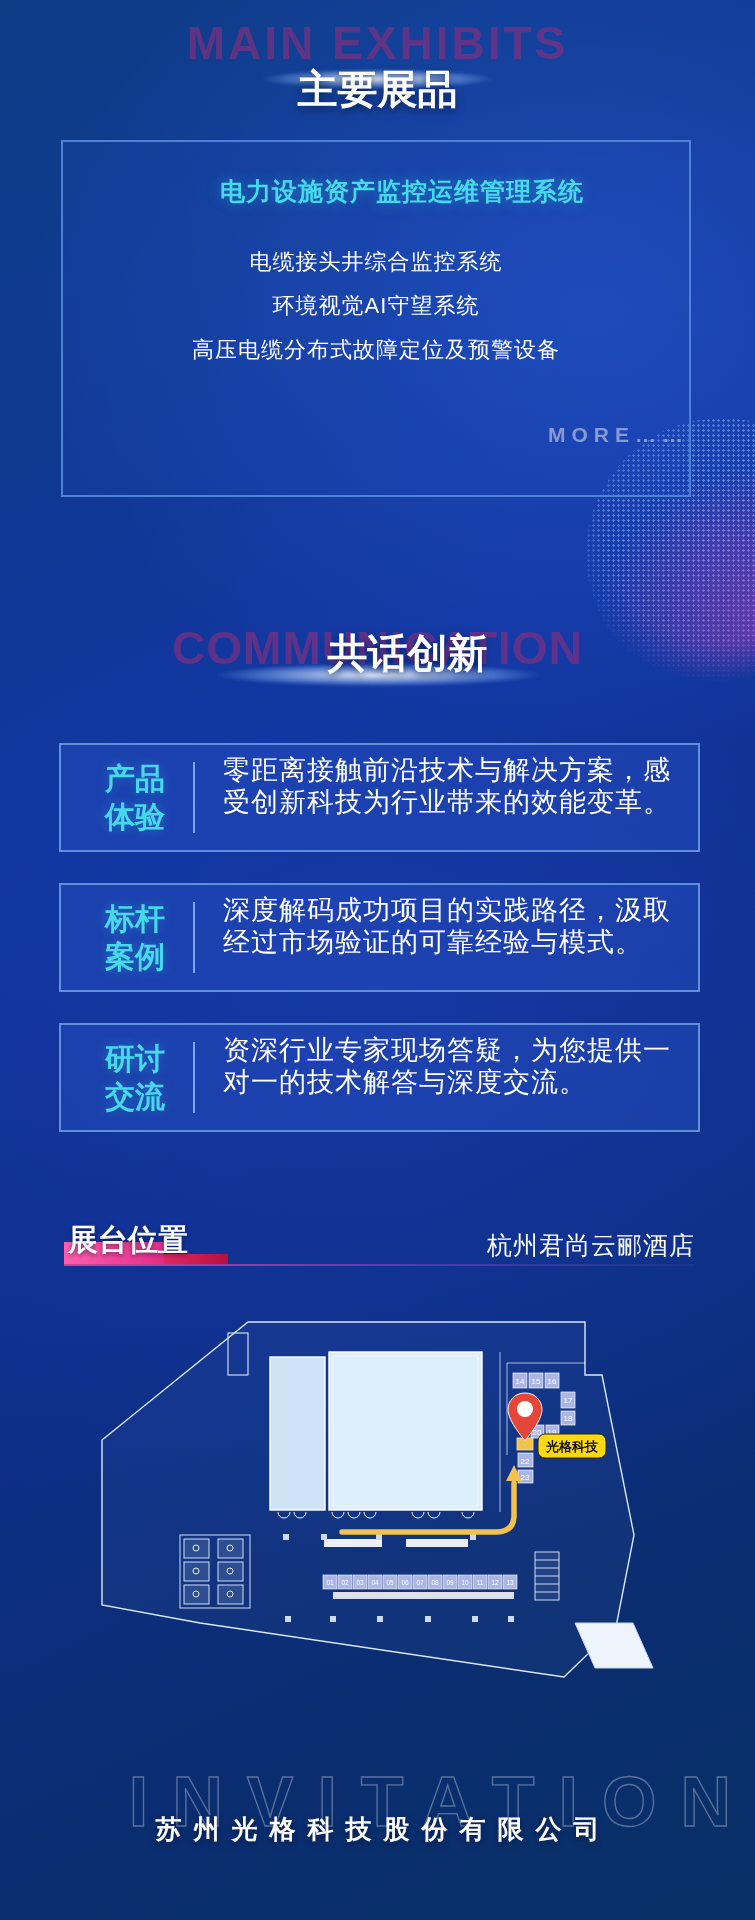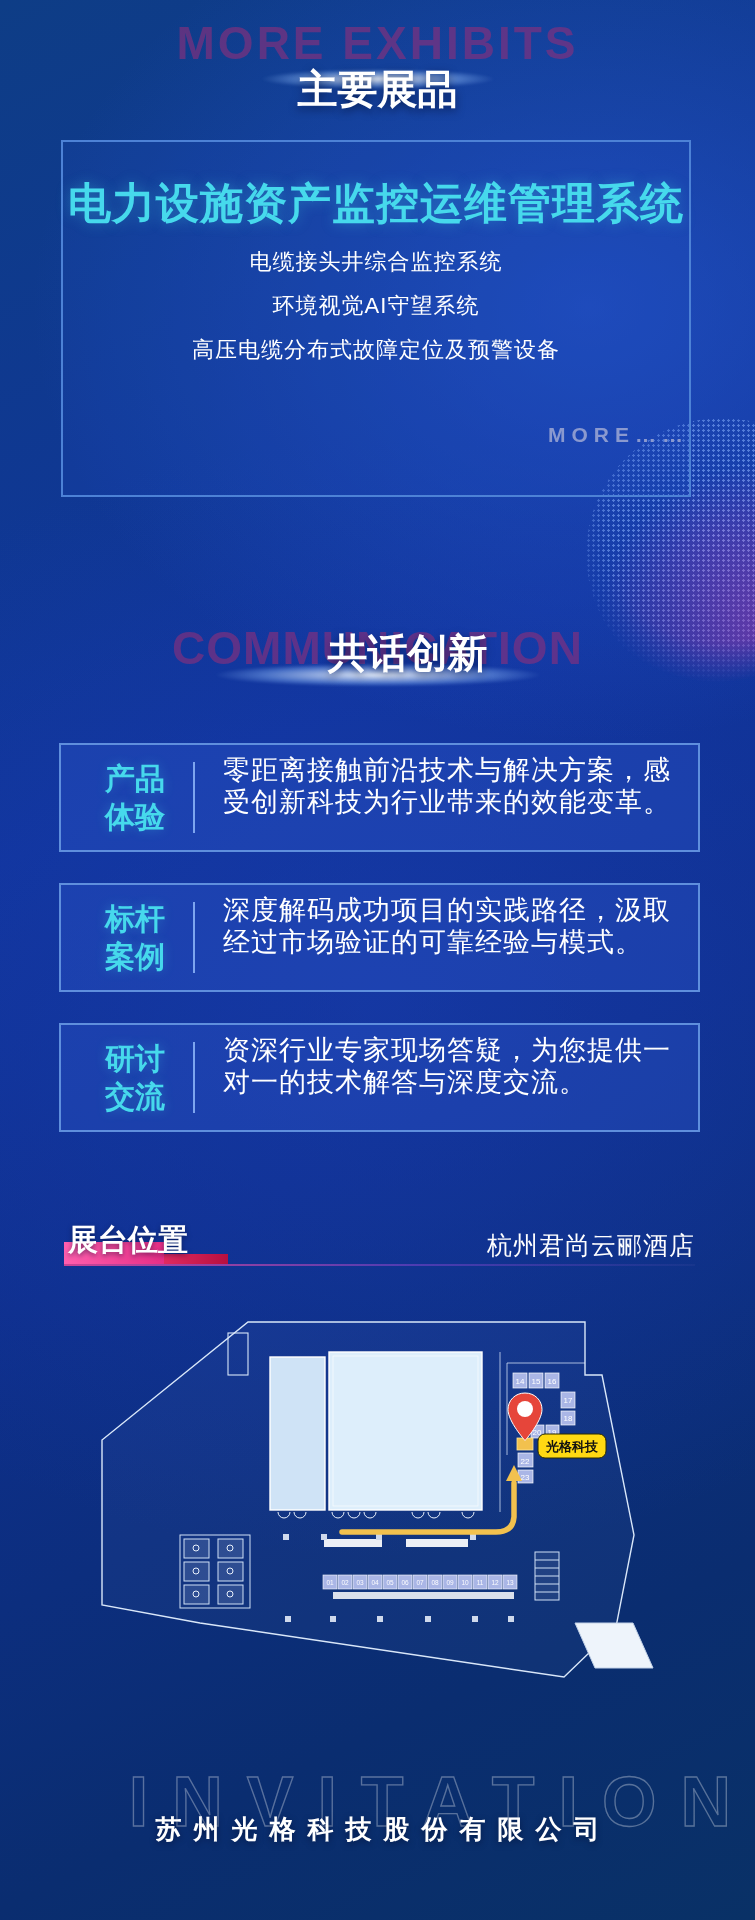--- a/index.html
+++ b/index.html
@@ -27,22 +27,23 @@
     filter:blur(1px);
   }
   
   .exhibits-box{
     left:61px;top:140px;width:626px;height:353px;
     border:2px solid var(--box_border);
     background:rgba(35,75,195,.18);
   }
   .exhibits-headline{
     position:absolute;top:33px;width:100%;text-align:center;
-    color:var(--accent_cyan);font-size:43px;font-weight:800;letter-spacing:1px;
+    color:var(--accent_cyan);font-size:25px;font-weight:800;letter-spacing:1px;
     text-shadow:0 0 14px rgba(70,217,236,.35);
+    margin-left:26px;
   }
   .exhibits-items{position:absolute;top:98px;width:100%;text-align:center;}
   .exhibits-items div{font-size:22px;line-height:44px;color:#fff;letter-spacing:1px;}
   .more{
     position:absolute;bottom:48px;width:100%;text-align:right;
     color:var(--more_text);font-size:21px;letter-spacing:6px;font-weight:700;
   }
   
   .globe{
     left:586px;top:418px;width:272px;height:272px;border-radius:50%;
@@ -92,21 +93,21 @@
     font-size:26px;letter-spacing:12px;text-indent:12px;color:#fff;font-weight:600;
     text-shadow:0 2px 6px rgba(0,10,40,.5);
   }
   svg text{font-family:"Liberation Sans","DejaVu Sans",sans-serif;}
 </style>
 </head>
 <body>
 
 <div class="page" style="--accent_cyan: #46d9ec; --ghost_magenta: #8c2f7c; --card_border: #5f8fdd; --box_border: #4d82d6; --more_text: #8a99cf; --pin_red: #e6453a; --route_yellow: #f2c14e; --label_yellow: #ffd913; --booth_lavender: #aab6e6; --room_light: #cfe3f6; --room_lighter: #ddeefb;">
 
-  <div class="abs ghost" style="top:16px;font-size:46px;">MORE EXHIBITS</div>
+  <div class="abs ghost" style="top:16px;font-size:46px;">MAIN EXHIBITS</div>
   <div class="abs glow" style="left:228px;top:66px;width:300px;height:26px;"></div>
   <div class="abs cn-head" style="top:28px;font-size:40px;margin-top:34px;">主要展品</div>
 
   <div class="abs globe"></div>
 
   <div class="abs exhibits-box">
     <div class="exhibits-headline">电力设施资产监控运维管理系统</div>
     <div class="exhibits-items">
       <div>电缆接头井综合监控系统</div>
       <div>环境视觉AI守望系统</div>

